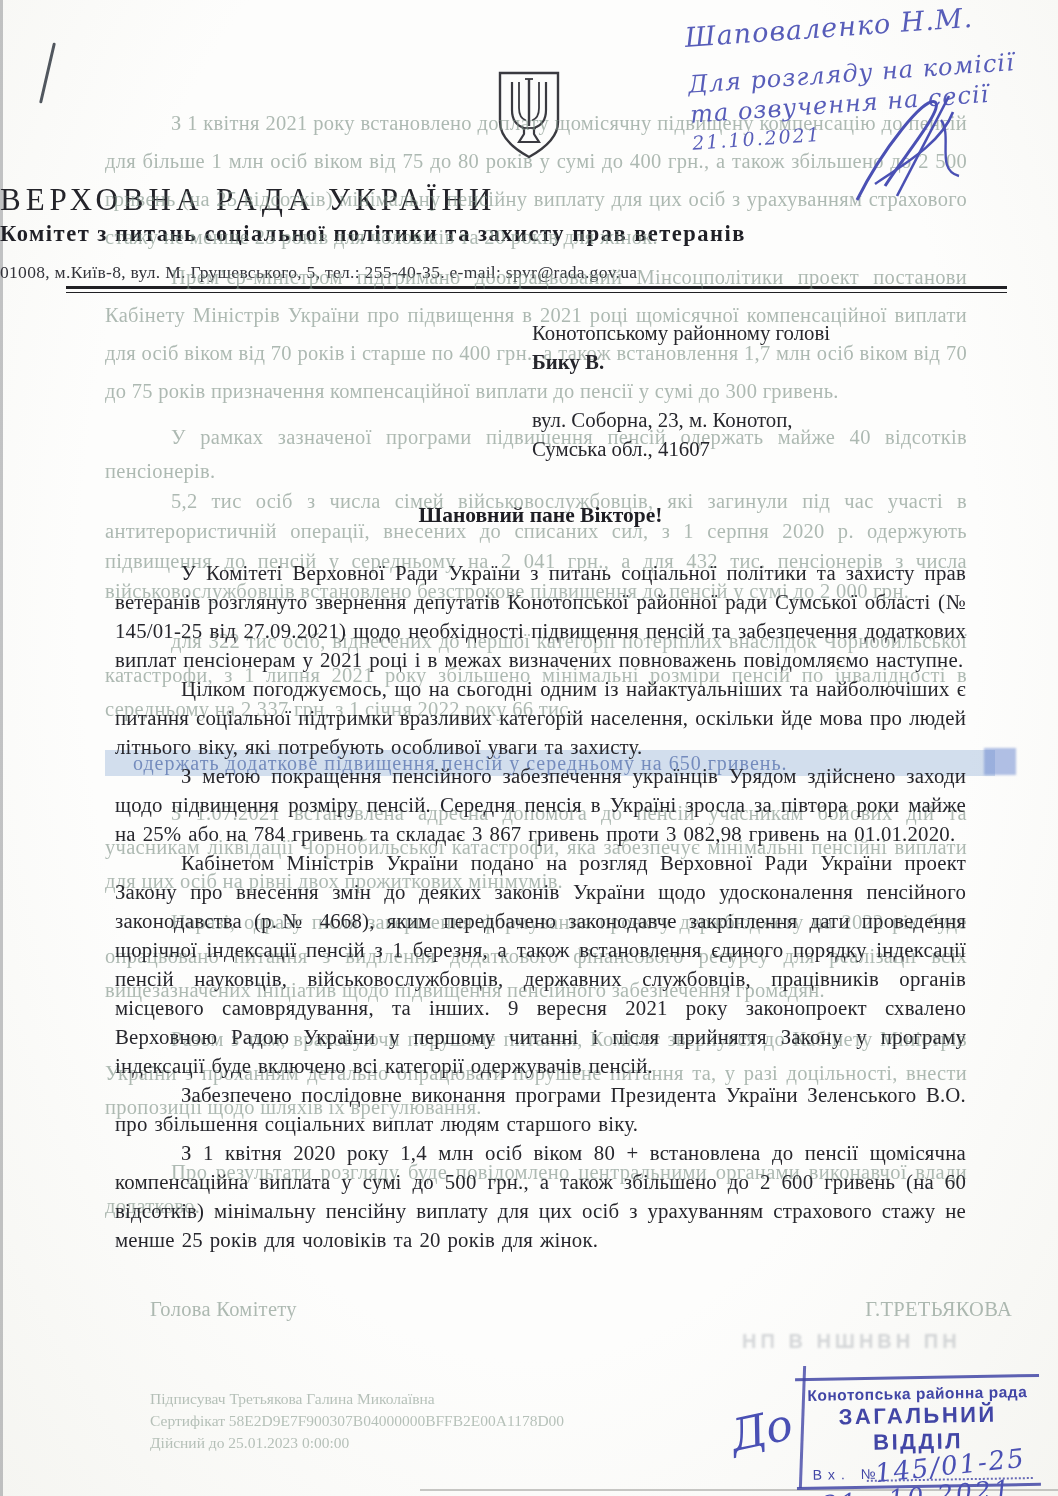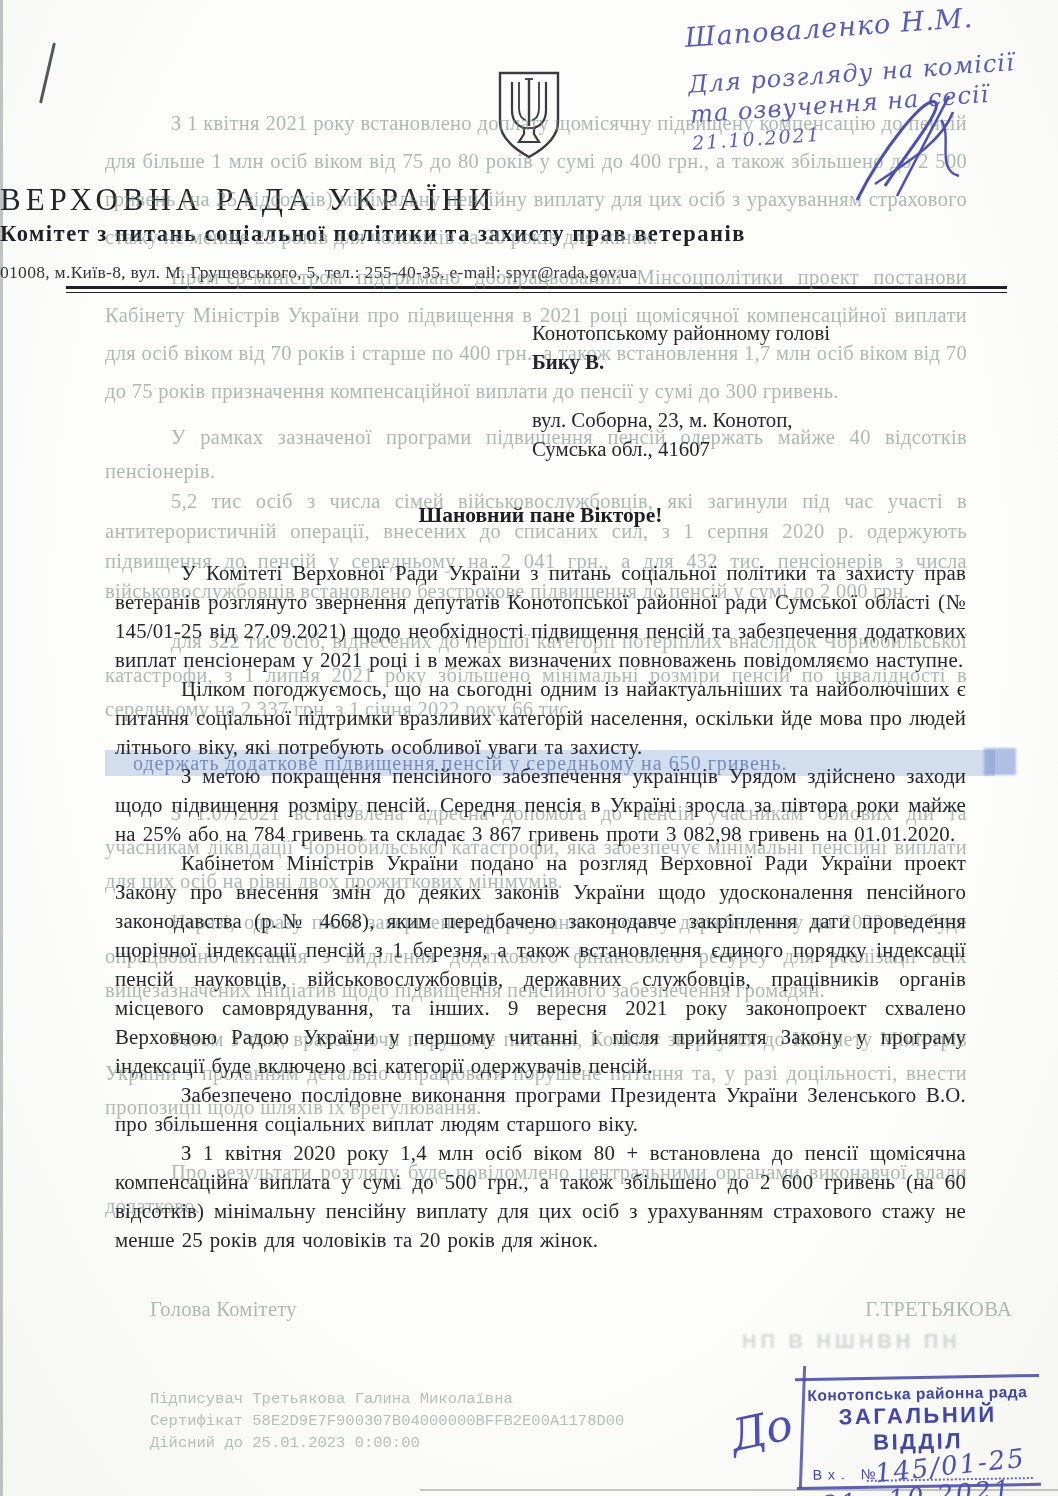--- a/index.html
+++ b/index.html
@@ -15,21 +15,21 @@
 
   
   .ghost{position:absolute;left:105px;width:862px;z-index:1;color:rgba(124,143,132,.62);
          filter:blur(.5px);text-align:justify;font-size:20.5px;letter-spacing:.3px;}
   .ghost.ind{text-indent:66px;}
   .g-hl{background:rgba(140,172,214,.38);color:rgba(58,88,158,.62);height:26px;overflow:hidden;
         text-align:left;padding-left:28px;letter-spacing:1px;}
   .blue-patch{position:absolute;left:984px;top:748px;width:32px;height:27px;background:rgba(100,130,205,.5);filter:blur(1px);z-index:1;}
   .ghost-sign-row{display:flex;justify-content:space-between;padding:0 60px 0 45px;filter:blur(.6px);}
   .cert{position:absolute;left:150px;top:1388px;z-index:1;color:rgba(124,143,132,.55);filter:blur(.6px);
-        font-size:15.5px;line-height:22px;font-family:Liberation Mono, monospace;}
+        font-size:15.5px;line-height:22px;font-family:Liberation Serif, serif;}
   .stamp-bleed{position:absolute;left:742px;top:1330px;z-index:1;opacity:.22;color:#4b5563;
         font-family:"Liberation Sans",sans-serif;font-weight:bold;font-size:20px;letter-spacing:4px;filter:blur(.8px);}
   .emblem{position:absolute;left:496px;top:70px;width:66px;height:90px;}
   .title{position:absolute;left:0;top:182px;width:996px;font-size:31px;letter-spacing:5px;color:#24242a;}
   .committee{position:absolute;left:0;top:221px;width:1058px;font-weight:bold;font-size:22.5px;letter-spacing:1.5px;color:#1f1f26;}
   .addr{position:absolute;left:0;top:262px;width:906px;font-size:17.5px;letter-spacing:.3px;color:#33333a;}
   .rule{position:absolute;left:66px;top:286px;width:941px;height:3px;border-top:3px solid #202024;border-bottom:1.5px solid #202024;}
 
   
   .recipient{position:absolute;left:532px;top:318px;z-index:2;font-size:20.8px;line-height:29px;color:#26262c;}

